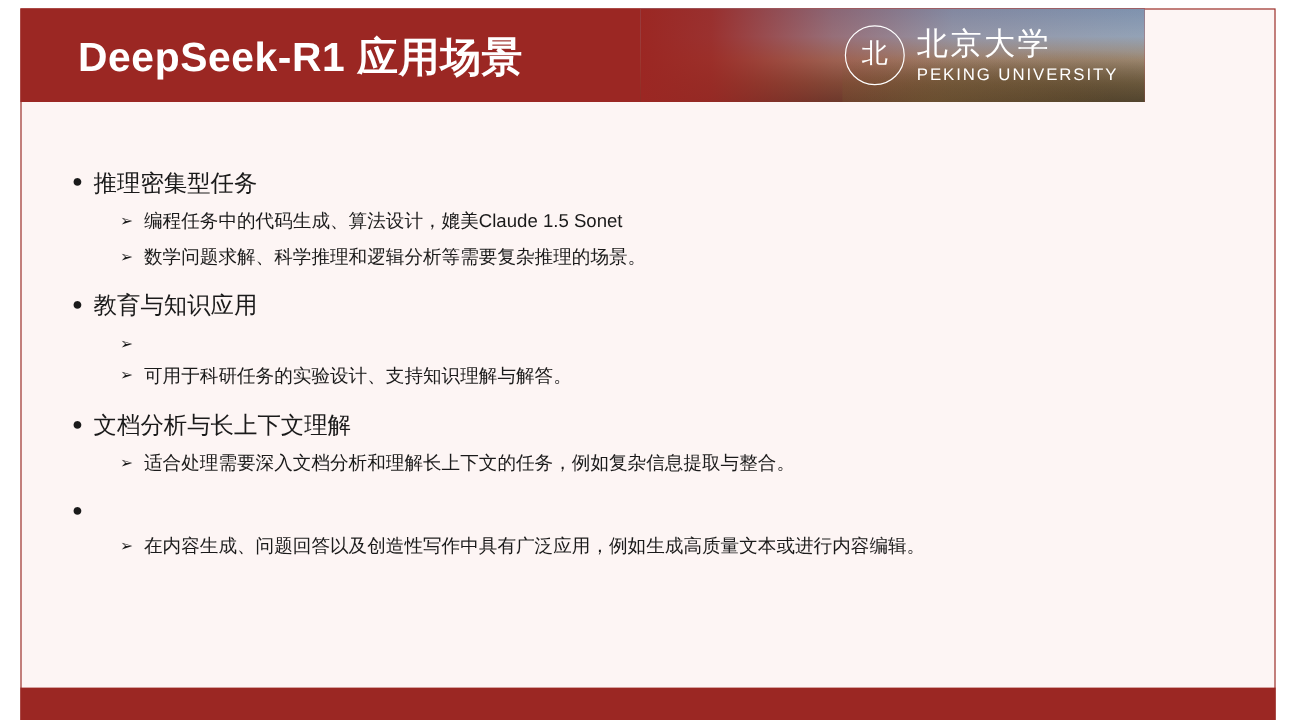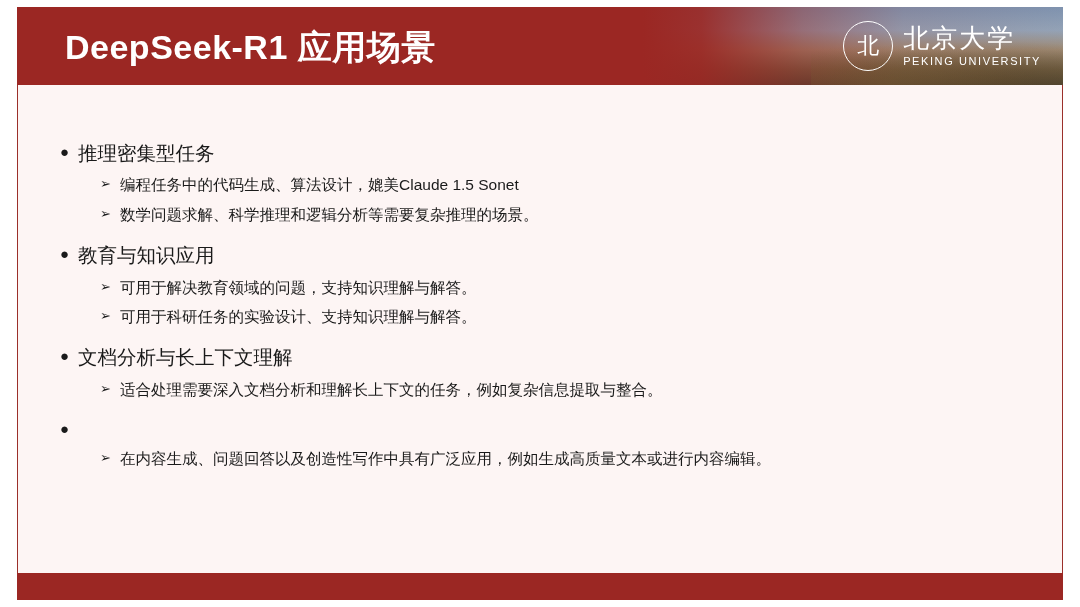--- a/index.html
+++ b/index.html
@@ -28,21 +28,21 @@
     height: 593px;
     background: #fdf5f4;
     border: 1px solid #9b2f2a;
     box-sizing: border-box;
   }
   
   .header-band {
     position: absolute;
     left: 17px;
     top: 7px;
-    width: 1046px;
+    width: 937px;
     height: 78px;
     background: #9b2723;
     overflow: hidden;
   }
   .header-photo {
     position: absolute;
     right: 0;
     top: 0;
     width: 420px;
     height: 78px;
@@ -105,21 +105,21 @@
     line-height: 1;
   }
   .pku-cn {
     font-size: 26px;
     color: #ffffff;
     font-family: "DejaVu Serif", serif;
     letter-spacing: 2px;
     white-space: nowrap;
   }
   .pku-en {
-    font-size: 11px;
+    font-size: 14px;
     color: #ffffff;
     letter-spacing: 1.6px;
     margin-top: 5px;
     white-space: nowrap;
   }
   
   .footer-band {
     position: absolute;
     left: 17px;
     bottom: 7px;
@@ -211,21 +211,20 @@
       </div>
     </div>
 
     <div class="group">
       <div class="l1">
         <span class="bullet">●</span>
         <span class="txt">教育与知识应用</span>
       </div>
       <div class="l2">
         <span class="arrow">➢</span>
-        <span>可用于解决教育领域的问题，支持知识理解与解答。</span>
       </div>
       <div class="l2">
         <span class="arrow">➢</span>
         <span>可用于科研任务的实验设计、支持知识理解与解答。</span>
       </div>
     </div>
 
     <div class="group">
       <div class="l1">
         <span class="bullet">●</span>

